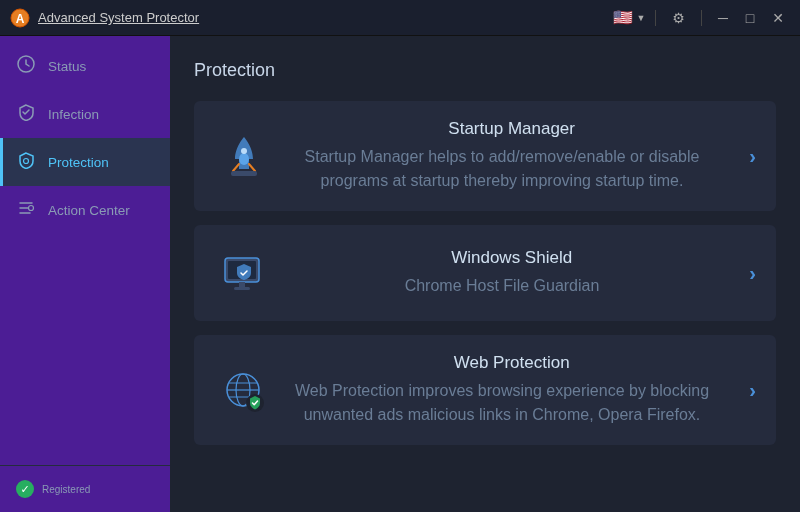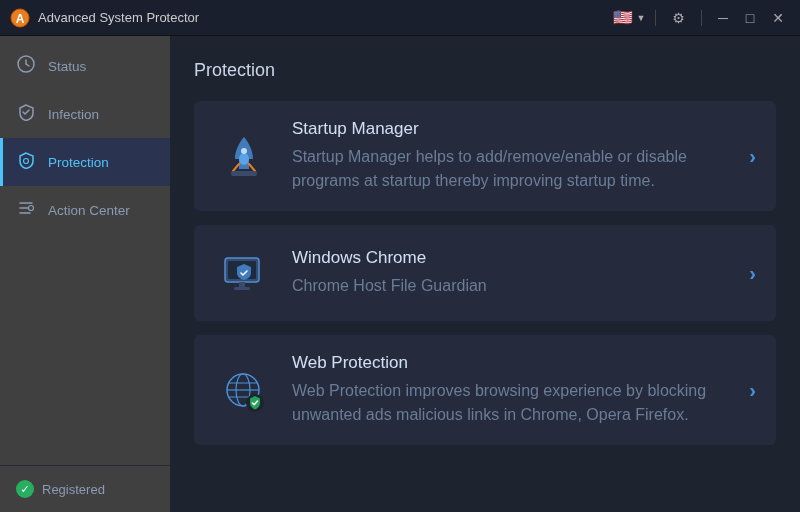--- a/index.html
+++ b/index.html
@@ -26,20 +26,21 @@
     .title-bar-icon {
       width: 20px;
       height: 20px;
       margin-right: 8px;
       flex-shrink: 0;
     }
     .title-bar-text {
       color: #ccc;
       font-size: 13px;
       flex: 1;
+      text-decoration: underline;
     }
     .title-bar-controls {
       display: flex;
       align-items: center;
       gap: 6px;
     }
     .flag-btn {
       display: flex;
       align-items: center;
       gap: 3px;
@@ -60,21 +61,21 @@
     
     .main-layout {
       display: flex;
       flex: 1;
       overflow: hidden;
     }
 
     
     .sidebar {
       width: 170px;
-      background: #404040;
+      background: #4c1d95;
       display: flex;
       flex-direction: column;
       flex-shrink: 0;
       padding-top: 6px;
     }
     .sidebar-item {
       display: flex;
       align-items: center;
       padding: 13px 16px;
       cursor: pointer;
@@ -110,21 +111,21 @@
       border-radius: 50%;
       background: #27ae60;
       display: flex;
       align-items: center;
       justify-content: center;
       color: #fff;
       font-size: 11px;
     }
     .registered-text {
       color: #8a9bb5;
-      font-size: 13px;
+      font-size: 10px;
     }
 
     
     .content {
       flex: 1;
       background: #1e2330;
       padding: 24px 24px 20px 24px;
       overflow-y: auto;
     }
     .content-title {
@@ -138,20 +139,21 @@
     .card {
       background: #252b3d;
       border-radius: 6px;
       margin-bottom: 14px;
       display: flex;
       align-items: center;
       padding: 18px 20px;
       cursor: pointer;
       transition: background 0.15s;
       gap: 18px;
+      text-align: center;
     }
     .card-icon-area {
       width: 60px;
       height: 60px;
       flex-shrink: 0;
       display: flex;
       align-items: center;
       justify-content: center;
     }
     .card-text {
@@ -295,21 +297,21 @@
           <rect x="11" y="15" width="28" height="18" rx="1" fill="#1e2a40"></rect>
 
           <path d="M27 18 L20 21 L20 27 C20 30.5 23 33 27 34 C31 33 34 30.5 34 27 L34 21 Z" fill="#4a90d9" opacity="0.8"></path>
           <path d="M24 27 L26 29 L30 25" stroke="white" stroke-width="1.5" stroke-linecap="round" stroke-linejoin="round"></path>
 
           <rect x="22" y="36" width="6" height="5" fill="#3a4a6a"></rect>
           <rect x="17" y="41" width="16" height="3" rx="1.5" fill="#3a4a6a"></rect>
         </svg>
       </div>
       <div class="card-text">
-        <div class="card-title">Windows Chrome</div>
+        <div class="card-title">Windows Shield</div>
         <div class="card-desc">Chrome Host File Guardian</div>
       </div>
       <div class="card-chevron">›</div>
     </div>
 
     <div class="card">
       <div class="card-icon-area">
         <svg class="card-svg" viewBox="0 0 55 55" fill="none">
 
           <circle cx="26" cy="27" r="16" stroke="#4a90d9" stroke-width="1.5" fill="none"></circle>

